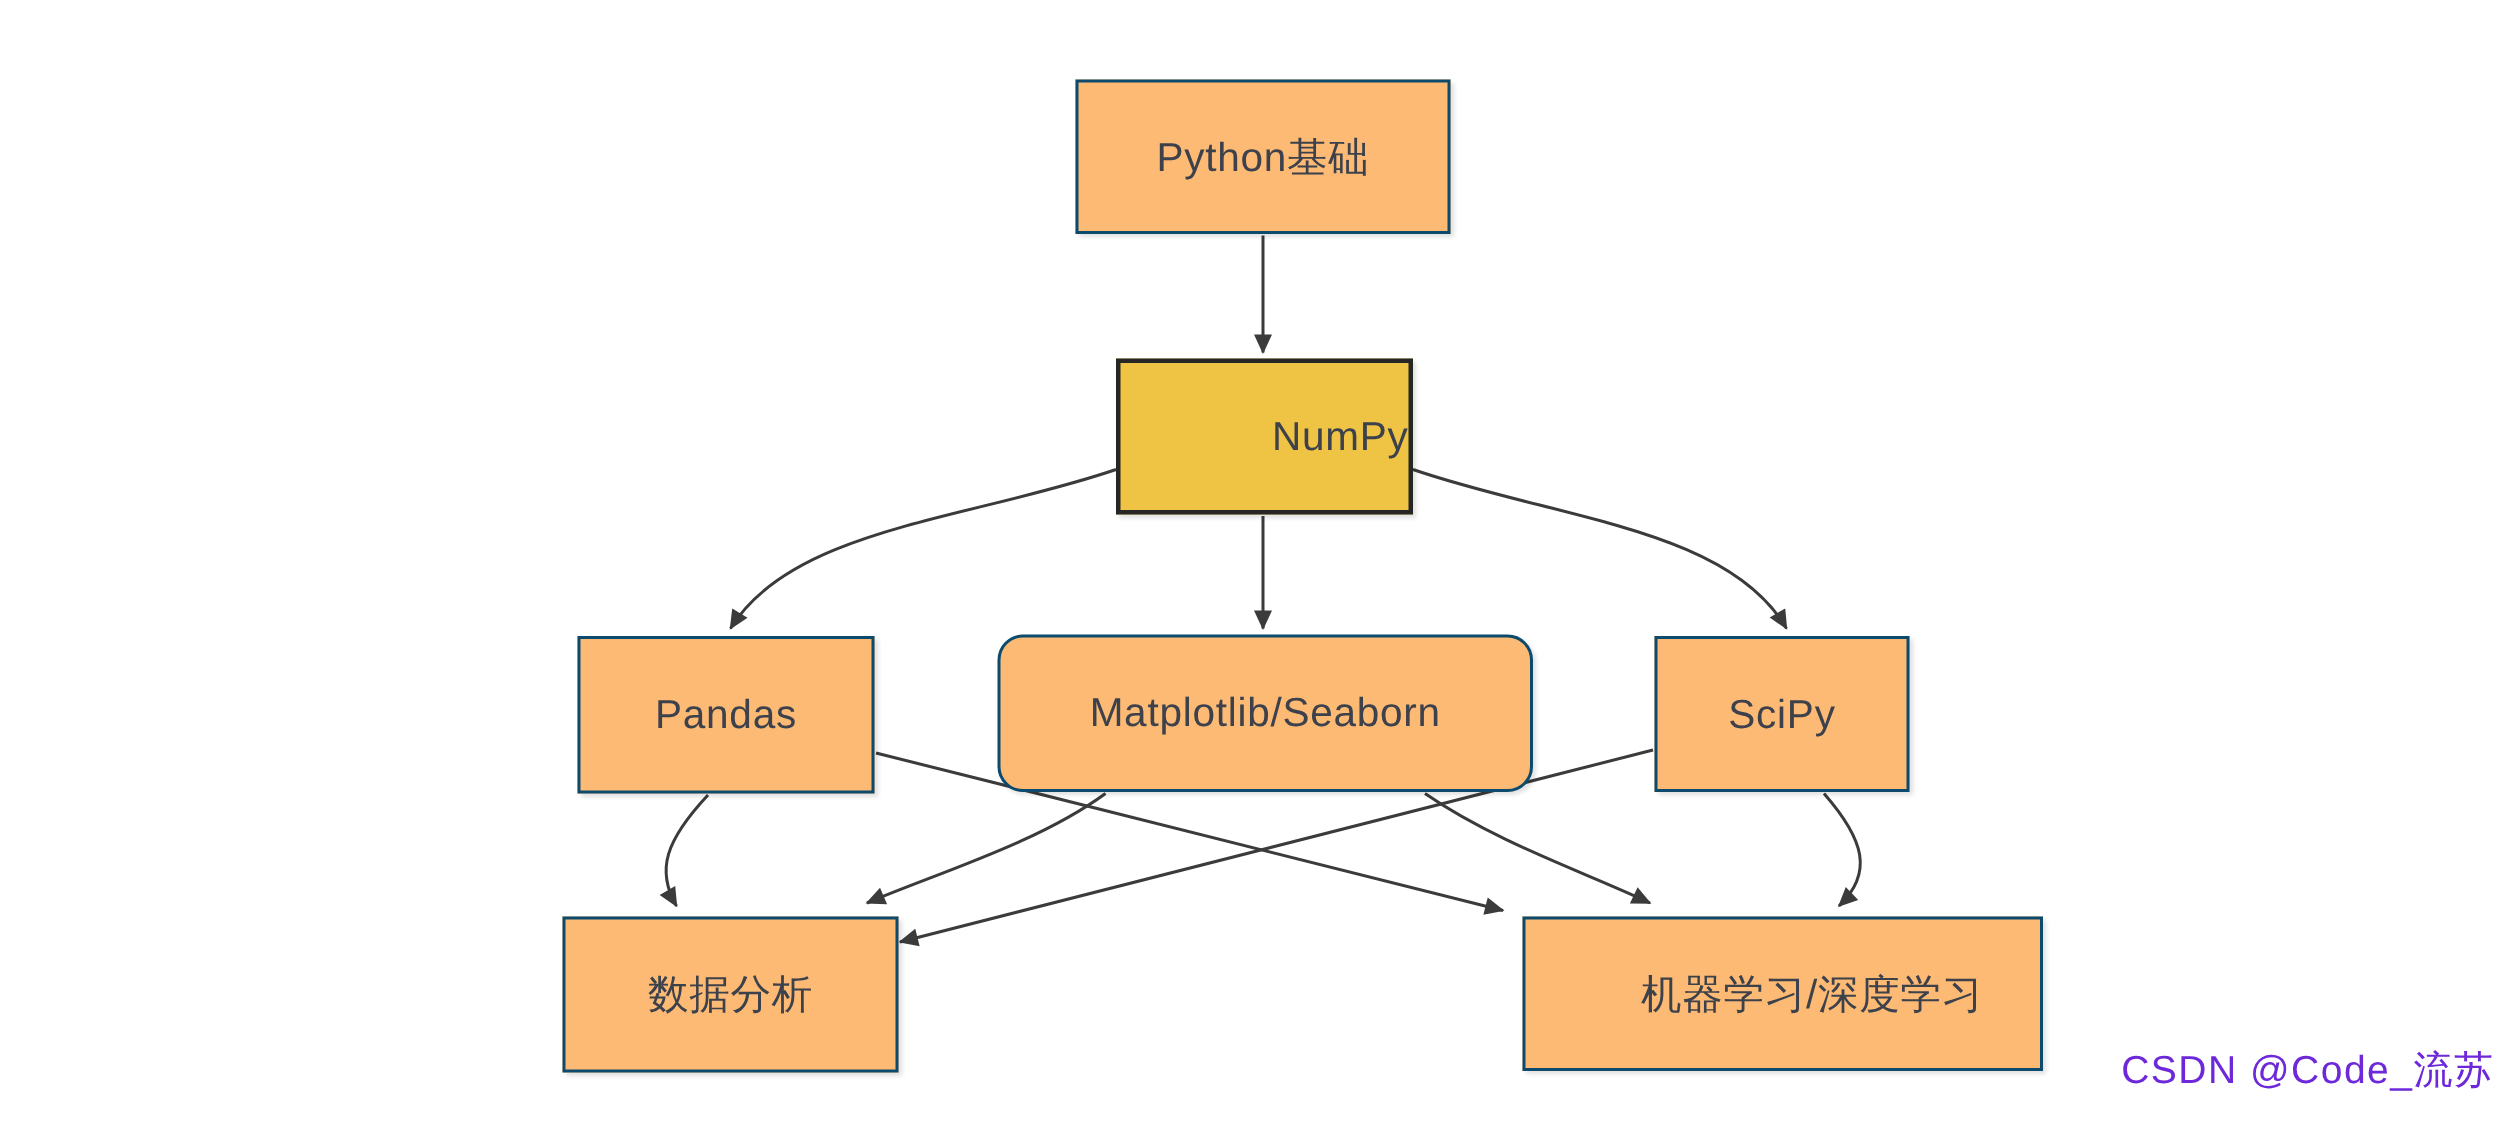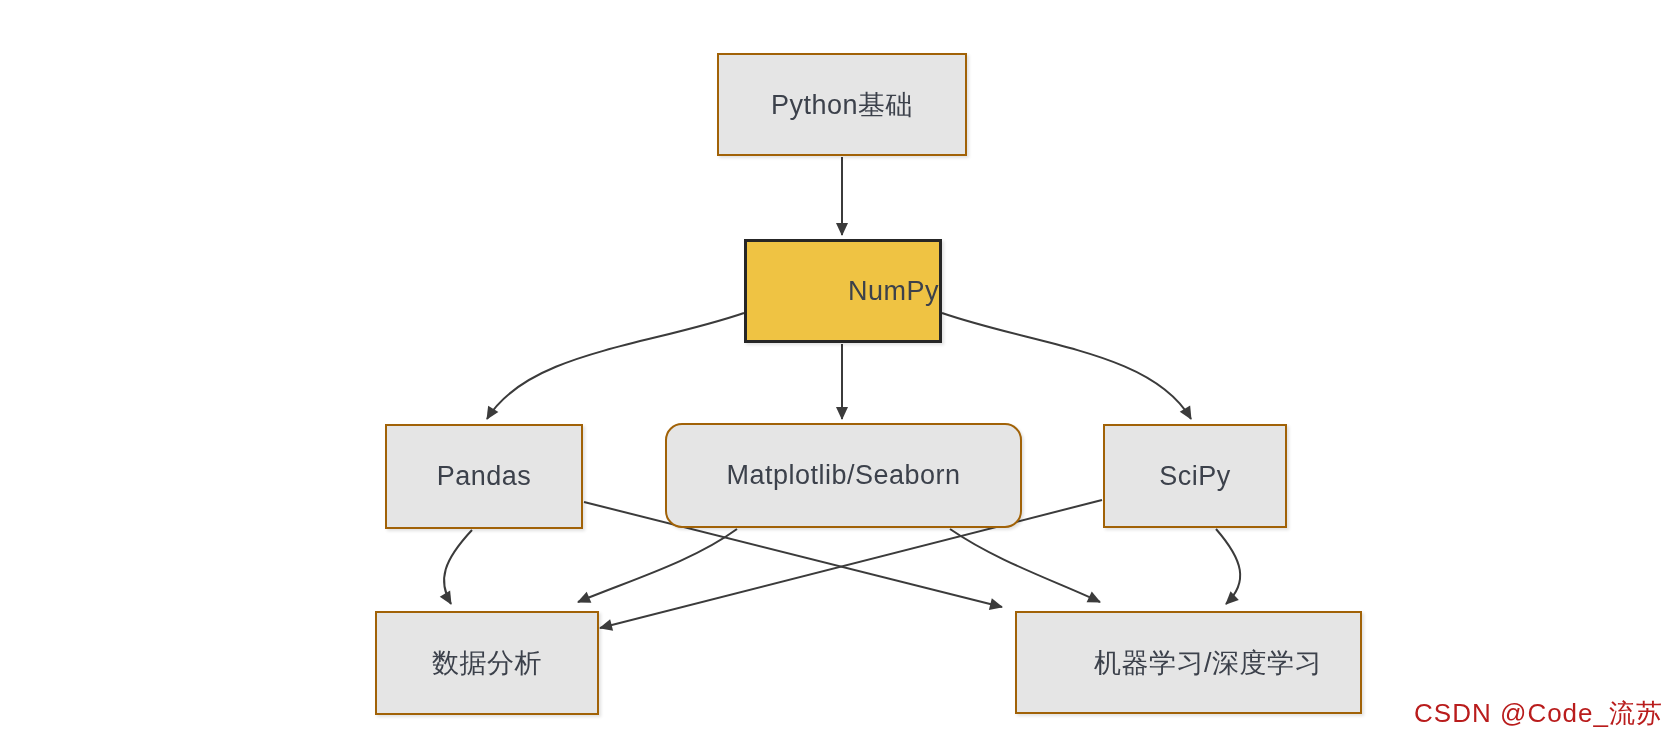--- a/index.html
+++ b/index.html
@@ -12,52 +12,52 @@
     overflow: hidden;
   }
   #edges {
     position: absolute;
     left: 0; top: 0;
     width: 1672px; height: 755px;
   }
   .node {
     position: absolute;
     box-sizing: border-box;
-    background: #e5e5e5;
-    border: 2px solid #a16207;
+    background: #fdba74;
+    border: 2px solid #0c4a6e;
     display: flex;
     align-items: center;
     justify-content: center;
     font-size: 27px;
     color: #3c414b;
     letter-spacing: 0.5px;
     box-shadow: 2px 2px 3px rgba(0,0,0,0.12);
   }
   .node.highlight {
     background: #efc343;
     border: 3px solid #262626;
   }
   #node-python-base   { left: 717px;  top: 53px;  width: 250px; height: 103px; }
   #node-numpy         { left: 744px;  top: 239px; width: 198px; height: 104px; justify-content: flex-end; }
   #node-pandas        { left: 385px;  top: 424px; width: 198px; height: 105px; }
   #node-matplotlib    { left: 665px;  top: 423px; width: 357px; height: 105px; border-radius: 17px; }
-  #node-scipy         { left: 1103px; top: 424px; width: 184px; height: 104px; }
+  #node-scipy         { left: 1103px; top: 424px; width: 170px; height: 104px; }
   #node-data-analysis { left: 375px;  top: 611px; width: 224px; height: 104px; }
   #node-ml-dl         { left: 1015px; top: 611px; width: 347px; height: 103px; padding-left: 39px; }
   .edge {
     fill: none;
     stroke: #3b3b3b;
     stroke-width: 2;
   }
   #watermark {
     position: absolute;
     right: 9px;
     top: 696px;
     font-size: 26px;
-    color: #b91c1c;
+    color: #6d28d9;
     letter-spacing: 1px;
     white-space: nowrap;
   }
 </style>
 </head>
 <body>
 
 <div id="stage">
 
   <svg id="edges" viewBox="0 0 1672 755" xmlns="http://www.w3.org/2000/svg">

